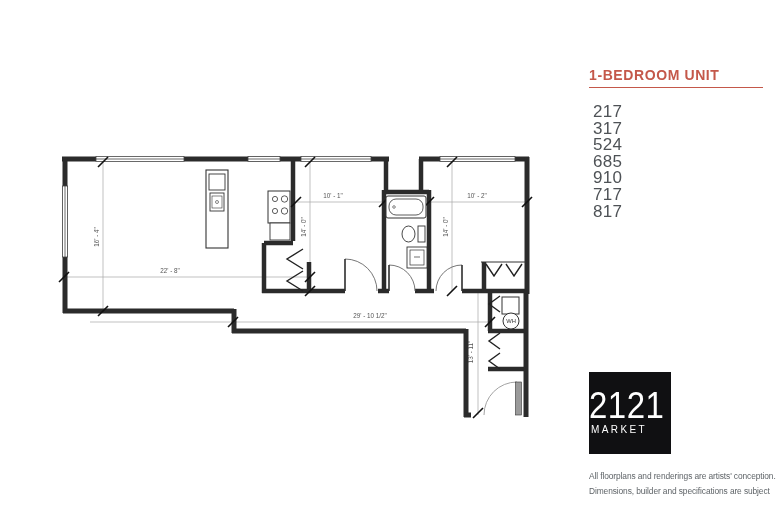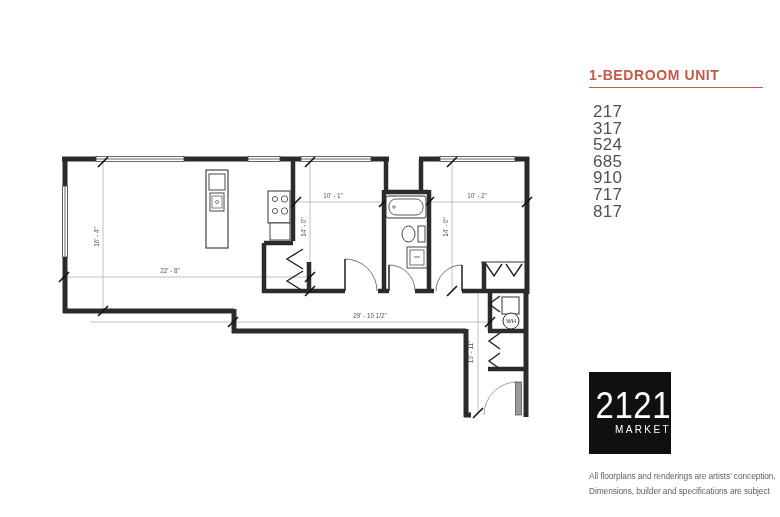--- a/index.html
+++ b/index.html
@@ -5,21 +5,21 @@
   html,body{margin:0;padding:0;background:#fff;}
   body{width:780px;height:517px;position:relative;font-family:"Liberation Sans",sans-serif;overflow:hidden;}
   .page{position:absolute;inset:0;background:#fff;}
   .plan-wrap{position:absolute;left:0;top:0;width:560px;height:517px;}
   .panel{position:absolute;left:589px;top:0;width:174px;height:481px;margin-top:8px;}
   .panel-title{position:absolute;left:0;top:59px;font-size:14px;font-weight:bold;letter-spacing:.6px;color:#c4584a;white-space:nowrap;}
   .panel-rule{position:absolute;left:0;top:79px;width:174px;height:1px;background:#c4584a;}
   .units{position:absolute;left:4px;top:96px;}
   .unit-row{font-size:17px;line-height:16.6px;color:#4e5256;letter-spacing:.3px;}
   .logo{position:absolute;left:0;top:364px;width:82px;height:82px;background:#101012;color:#fff;
-        display:flex;flex-direction:column;align-items:flex-end;justify-content:center;}
+        display:flex;flex-direction:column;align-items:flex-start;justify-content:center;}
   .logo-main{font-size:33px;line-height:30px;font-weight:400;letter-spacing:.5px;transform:scaleY(1.12);}
   .logo-sub{font-size:10px;letter-spacing:2.4px;margin-top:3px;margin-left:2px;}
   .disclaimer{position:absolute;left:0;top:461px;color:#5f6468;font-size:8.4px;}
   .disclaimer div{line-height:14.6px;white-space:nowrap;letter-spacing:-.1px;}
   svg text.dim{font-family:"Liberation Sans",sans-serif;font-size:6.3px;fill:#555;}
   svg text.whlbl{font-family:"Liberation Sans",sans-serif;font-size:5.8px;fill:#333;}
 </style>
 </head>
 <body>
 

